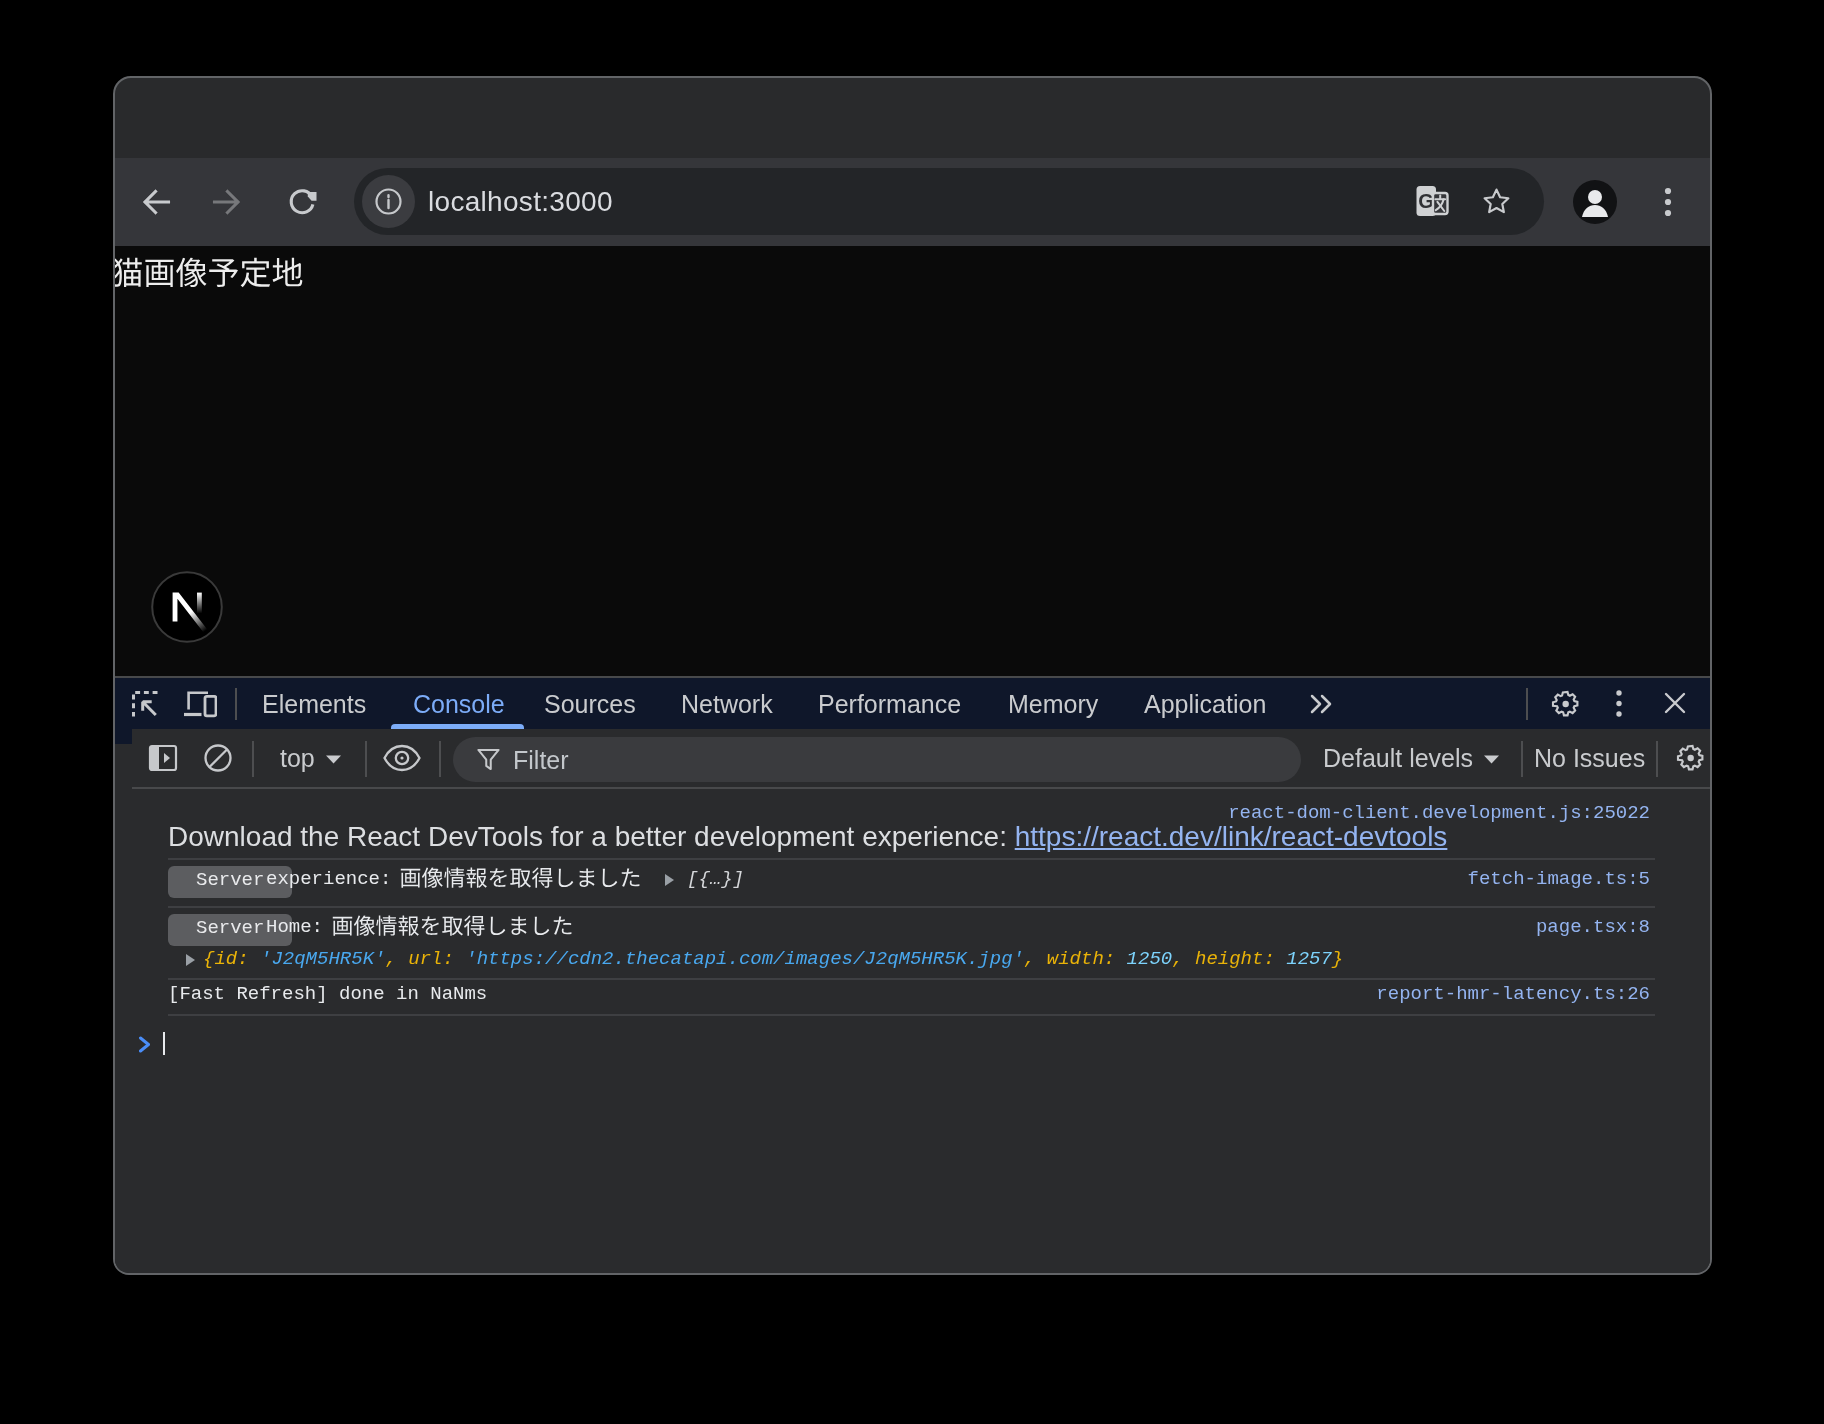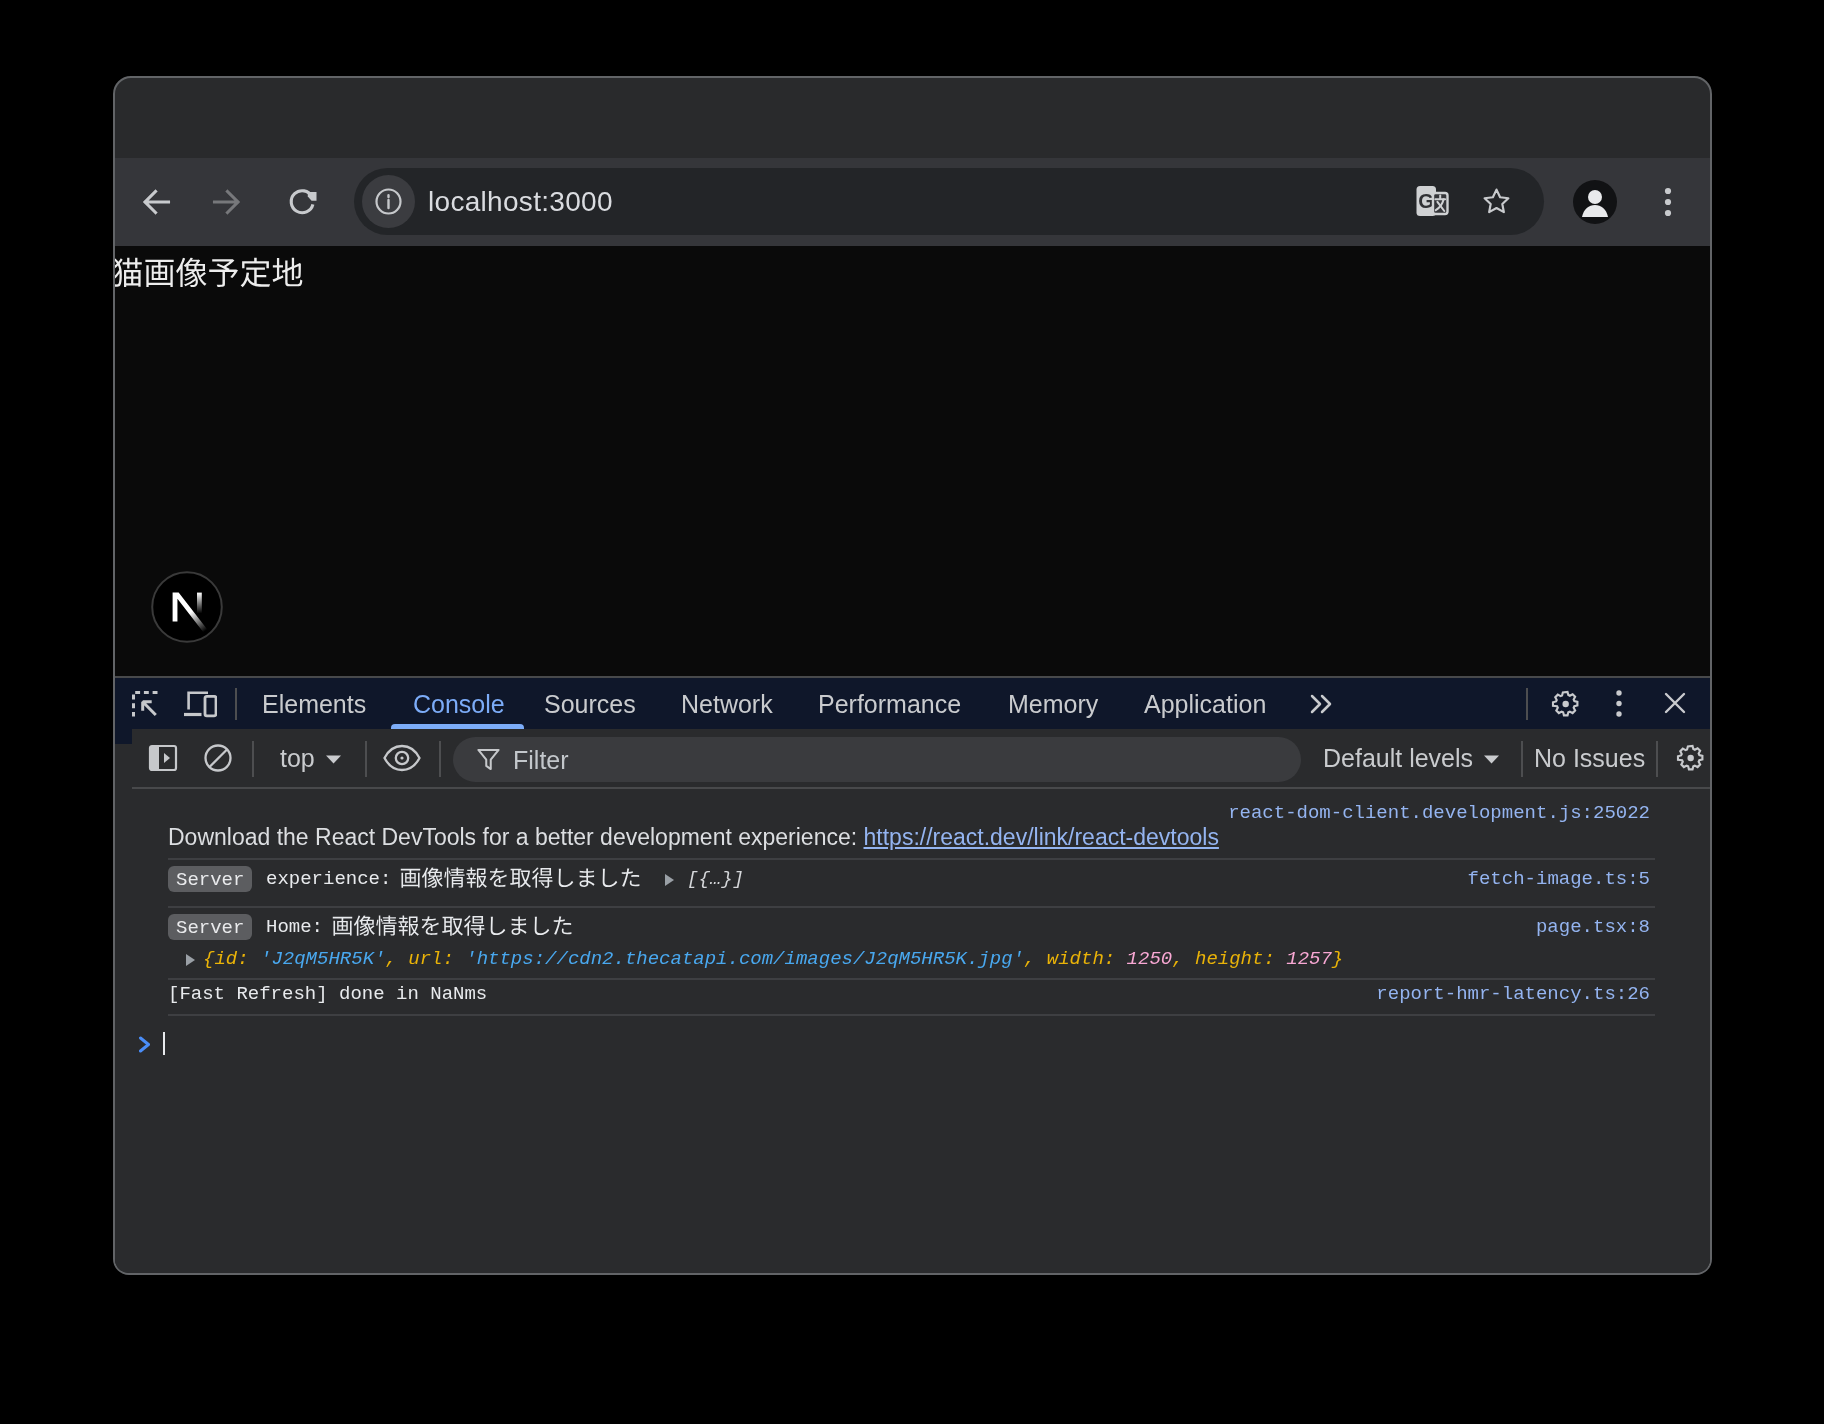--- a/index.html
+++ b/index.html
@@ -36,23 +36,23 @@
 .dsep{position:absolute;top:10px;width:2px;height:32px;background:#4d4e50}
 .d2sep{position:absolute;top:12px;width:2px;height:36px;background:#4d4e50}
 .underline{position:absolute;left:276px;top:46px;width:133px;height:5px;background:#7cacf8;border-radius:4px 4px 0 0}
 .pill{position:absolute;left:321px;top:8px;width:848px;height:45px;border-radius:23px;background:#3a3b3e}
 .d2txt{position:absolute;top:0;height:58px;line-height:58px;font-size:25px;color:#c9cbce}
 
 .console{position:absolute;left:0;top:111px;width:100%;height:484px;background:#2a2b2d;font-family:"Liberation Mono",monospace;font-size:19px;color:#e8eaed}
 .crow{position:absolute;left:0;width:100%;height:28px;line-height:28px}
 .csep{position:absolute;left:53px;right:55px;height:2px;background:#3e3f42}
 .clink{position:absolute;right:60px;top:0;color:#94b4f0;}
-.badge{position:absolute;top:1px;height:26px;line-height:28px;padding:0 8px;background:#5c5d60;color:#e9eaec;border-radius:6px;font-size:19px}
+.badge{position:absolute;top:1px;height:32px;line-height:28px;padding:0 28px;background:#5c5d60;color:#e9eaec;border-radius:6px;font-size:19px}
 .itl{font-style:italic}
-.okey{color:#eab308}.ostr{color:#49a8ef}.onum{color:#f9a8d4}
+.okey{color:#eab308}.ostr{color:#49a8ef}.onum{color:#7dd3fc}
 svg{display:block}
 .abs{position:absolute}
 </style></head>
 <body>
 <div class="win">
   <div class="toolbar">
     <svg class="nav" style="left:25px" viewBox="0 0 32 32">
         <path d="M15.5 5.5L5 16l10.5 10.5M5.5 16H28.5" stroke="#c8cacd" stroke-width="3.1" fill="none" stroke-linecap="square"></path>
       </svg>
     <svg class="nav" style="left:96px" viewBox="0 0 32 32">
@@ -209,21 +209,21 @@
         <div class="d2sep" style="left:1389px"></div>
         <div class="d2txt" style="left:1402px">No Issues</div>
         <div class="d2sep" style="left:1524px"></div>
         <svg class="abs" style="left:1542px;top:13px" width="32" height="32" viewBox="0 0 24 24">
           <path fill="none" stroke="#c8cacd" stroke-width="1.6" d="M13.9 3l.6 2.3 1.1.5 2.1-1.1 1.9 1.9-1.1 2.1.5 1.1 2.3.6v2.7l-2.3.6-.5 1.1 1.1 2.1-1.9 1.9-2.1-1.1-1.1.5-.6 2.3h-2.7l-.6-2.3-1.1-.5-2.1 1.1-1.9-1.9 1.1-2.1-.5-1.1L3 13.4v-2.7l2.3-.6.5-1.1-1.1-2.1 1.9-1.9 2.1 1.1 1.1-.5.6-2.3z"></path>
           <circle cx="12.5" cy="12" r="2.4" fill="#c8cacd"></circle>
         </svg>
     </div>
     <div class="console">
       <a class="clink" style="top:10px;height:28px;line-height:28px">react-dom-client.development.js:25022</a>
-      <div class="crow" style="top:34px;left:53px;font-family:'Liberation Sans',sans-serif;font-size:23px;color:#dcdee1">Download the React DevTools for a better development experience: <span style="color:#94b4f0;text-decoration:underline">https://react.dev/link/react-devtools</span></div>
+      <div class="crow" style="top:34px;left:53px;font-family:'Liberation Sans',sans-serif;font-size:28px;color:#dcdee1">Download the React DevTools for a better development experience: <span style="color:#94b4f0;text-decoration:underline">https://react.dev/link/react-devtools</span></div>
       <div class="csep" style="top:69px"></div>
       <div class="crow" style="top:76px">
         <span class="badge" style="left:53px">Server</span>
         <span class="abs" style="left:151px">experience:</span>
         <span class="abs" style="left:283px;top:2px">
             <svg class="" width="245" height="22" viewBox="0 0 11000 1000" fill="#e8eaed">
               <path transform="translate(0,860) scale(1,-1)" d="M841 604V54H162V604H89V-80H162V-17H841V-77H914V604ZM257 592V142H739V592H534V704H943V775H58V704H458V592ZM321 338H463V206H321ZM530 338H673V206H530ZM321 529H463V398H321ZM530 529H673V398H530Z"></path>
               <path transform="translate(1000,860) scale(1,-1)" d="M474 717H669C653 691 634 664 615 643H413C435 667 455 692 474 717ZM899 389C864 355 809 310 762 276C742 321 726 369 713 419H922V643H697C723 676 750 713 770 748L724 780L710 776H514L544 826L471 839C431 760 356 662 252 590C270 581 295 562 308 546L337 570V419H526C454 374 360 335 275 310C289 298 310 272 319 258C380 280 447 310 509 345C526 331 540 316 553 301C484 248 371 194 284 168C298 155 314 132 323 117C407 149 511 204 584 258C596 238 606 218 614 198C532 120 384 38 265 1C281 -13 298 -37 307 -54C414 -14 541 59 630 133C639 71 626 19 598 -1C581 -16 562 -18 537 -18C518 -18 488 -17 456 -13C467 -32 473 -61 474 -78C502 -80 531 -81 552 -81C592 -80 619 -74 648 -49C730 12 728 235 561 375C582 389 603 404 622 419H648C696 219 784 49 917 -37C929 -18 951 9 968 23C894 65 833 136 787 223C839 255 903 302 952 344ZM406 588H590V474H406ZM658 588H850V474H658ZM233 835C185 680 105 526 18 426C31 407 50 368 57 350C90 389 122 434 152 484V-80H224V619C254 682 281 749 302 816Z"></path>
               <path transform="translate(2000,860) scale(1,-1)" d="M152 840V-79H220V840ZM73 647C67 569 51 458 27 390L86 370C109 445 125 561 129 640ZM229 674C250 627 273 564 282 526L335 552C325 588 301 648 279 694ZM446 210H808V134H446ZM446 267V342H808V267ZM590 840V762H334V704H590V640H358V585H590V516H304V458H958V516H664V585H903V640H664V704H928V762H664V840ZM376 400V-79H446V77H808V5C808 -7 803 -11 790 -12C776 -13 728 -13 677 -11C686 -29 696 -57 699 -76C770 -76 815 -76 843 -64C871 -53 879 -33 879 4V400Z"></path>
               <path transform="translate(3000,860) scale(1,-1)" d="M588 392H596C627 287 671 189 727 107C688 53 642 6 588 -29ZM519 794V-81H588V-33C604 -45 625 -66 636 -82C687 -47 732 -3 771 48C814 -5 864 -49 920 -80C932 -61 955 -33 972 -19C912 10 859 54 812 109C872 205 912 320 934 440L887 457L874 454H588V726H840V601C840 590 837 587 820 586C805 585 753 585 690 587C700 567 710 541 713 521C791 521 841 521 872 532C903 543 910 564 910 601V794ZM660 392H852C835 315 806 238 767 169C721 236 686 312 660 392ZM111 495C131 454 148 401 154 365H56V300H231V191H66V126H231V-78H301V126H461V191H301V300H474V365H375C393 400 412 449 431 495L382 507H487V572H301V673H448V737H301V839H231V737H77V673H231V572H42V507H157ZM365 507C355 468 333 412 317 376L355 365H178L215 376C211 409 192 465 170 507Z"></path>

